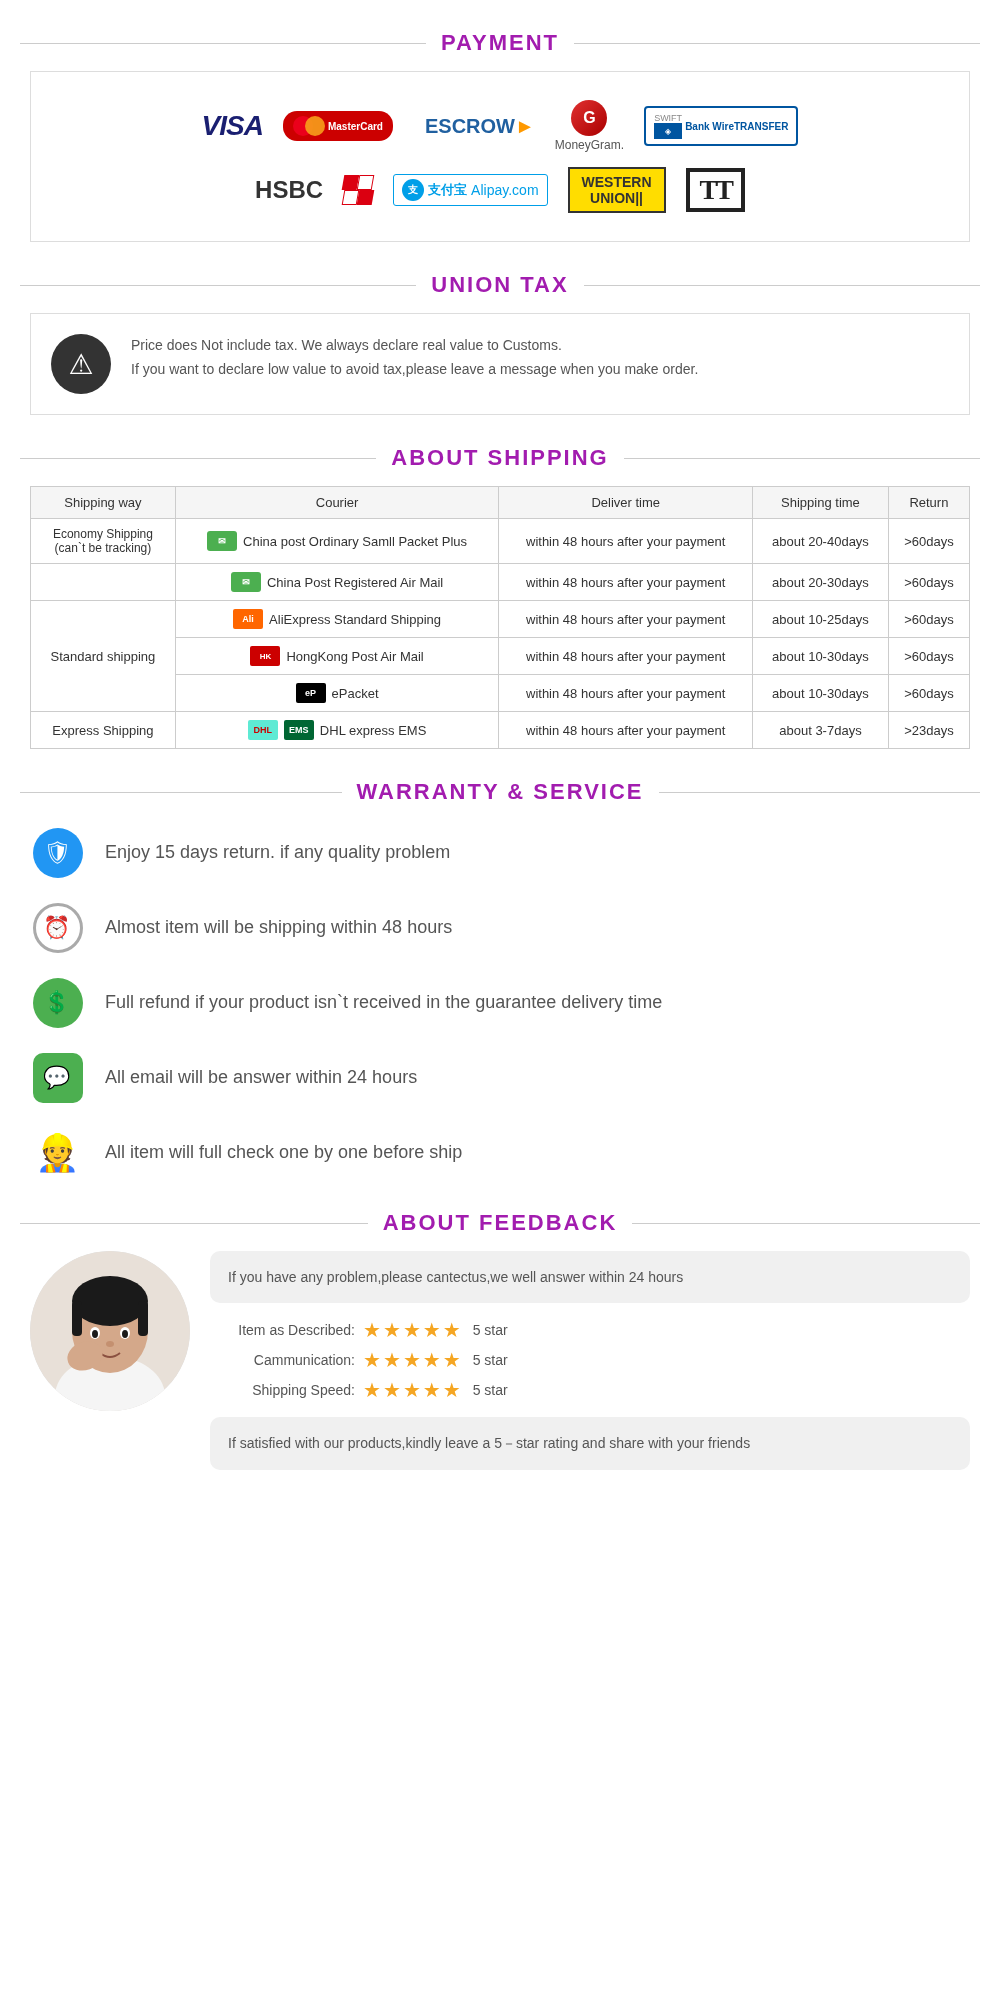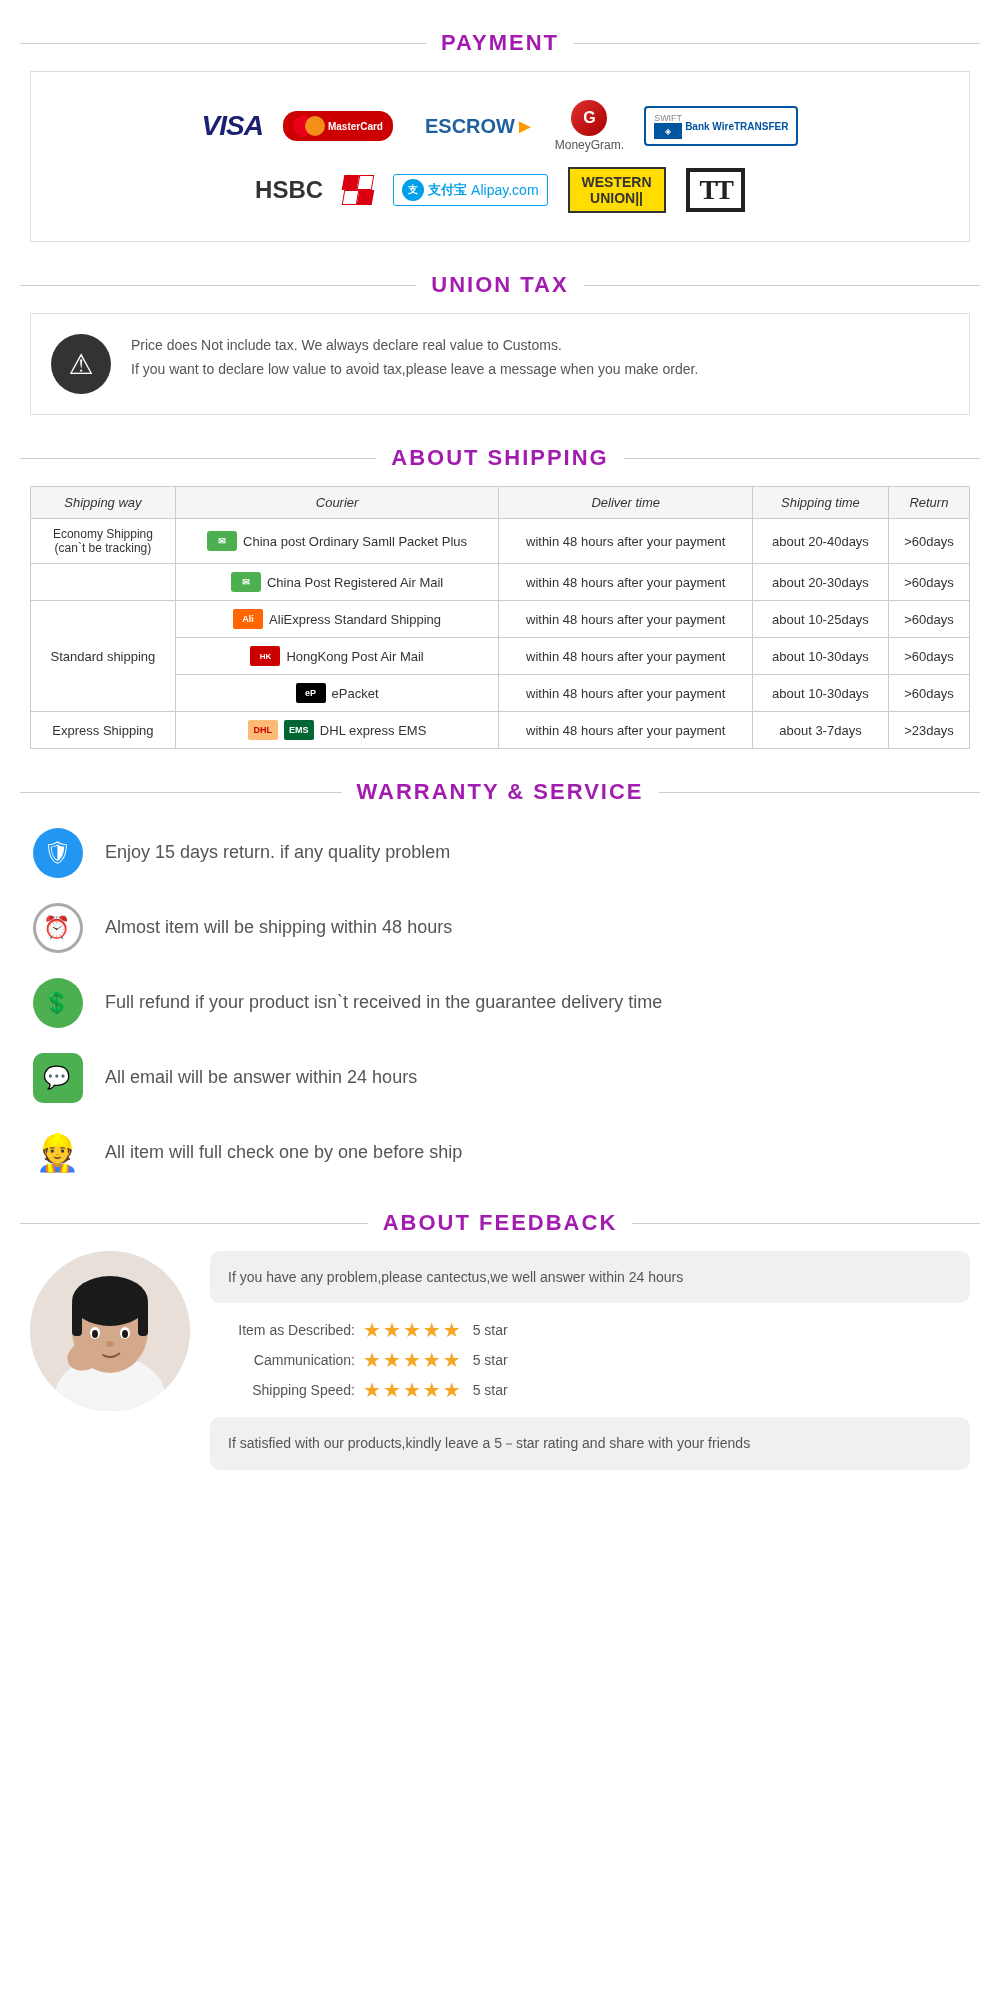--- a/index.html
+++ b/index.html
@@ -94,21 +94,20 @@
       font-size: 13px;
     }
     .shipping-table th, .shipping-table td {
       border: 1px solid #ccc;
       padding: 8px 10px;
       text-align: center;
       vertical-align: middle;
     }
     .shipping-table th {
       background: #f5f5f5;
-      font-style: italic;
       font-weight: normal;
     }
     .shipping-table .courier-cell {
       display: flex;
       align-items: center;
       justify-content: center;
       gap: 6px;
     }
     .courier-icon {
       width: 30px; height: 20px;
@@ -121,21 +120,21 @@
     .aliexpress-icon {
       background: #ff6600; color: white; border-radius: 2px; font-size: 9px; padding: 1px 3px;
     }
     .hkpost-icon {
       background: #cc0000; color: white; border-radius: 2px; font-size: 8px; padding: 1px 3px;
     }
     .epacket-icon {
       background: #000000; color: white; border-radius: 2px; font-size: 9px; padding: 0 3px;
     }
     .dhl-icon {
-      background: #fdba74; color: #cc0000; border-radius: 2px; font-size: 9px; padding: 1px 3px; font-weight: bold;
+      background: #5eead4; color: #cc0000; border-radius: 2px; font-size: 9px; padding: 1px 3px; font-weight: bold;
     }
     .ems-icon {
       background: #006633; color: white; border-radius: 2px; font-size: 9px; padding: 1px 3px;
     }
 
     
     .warranty-section {
       margin: 0 30px 20px;
     }
     .warranty-item {

